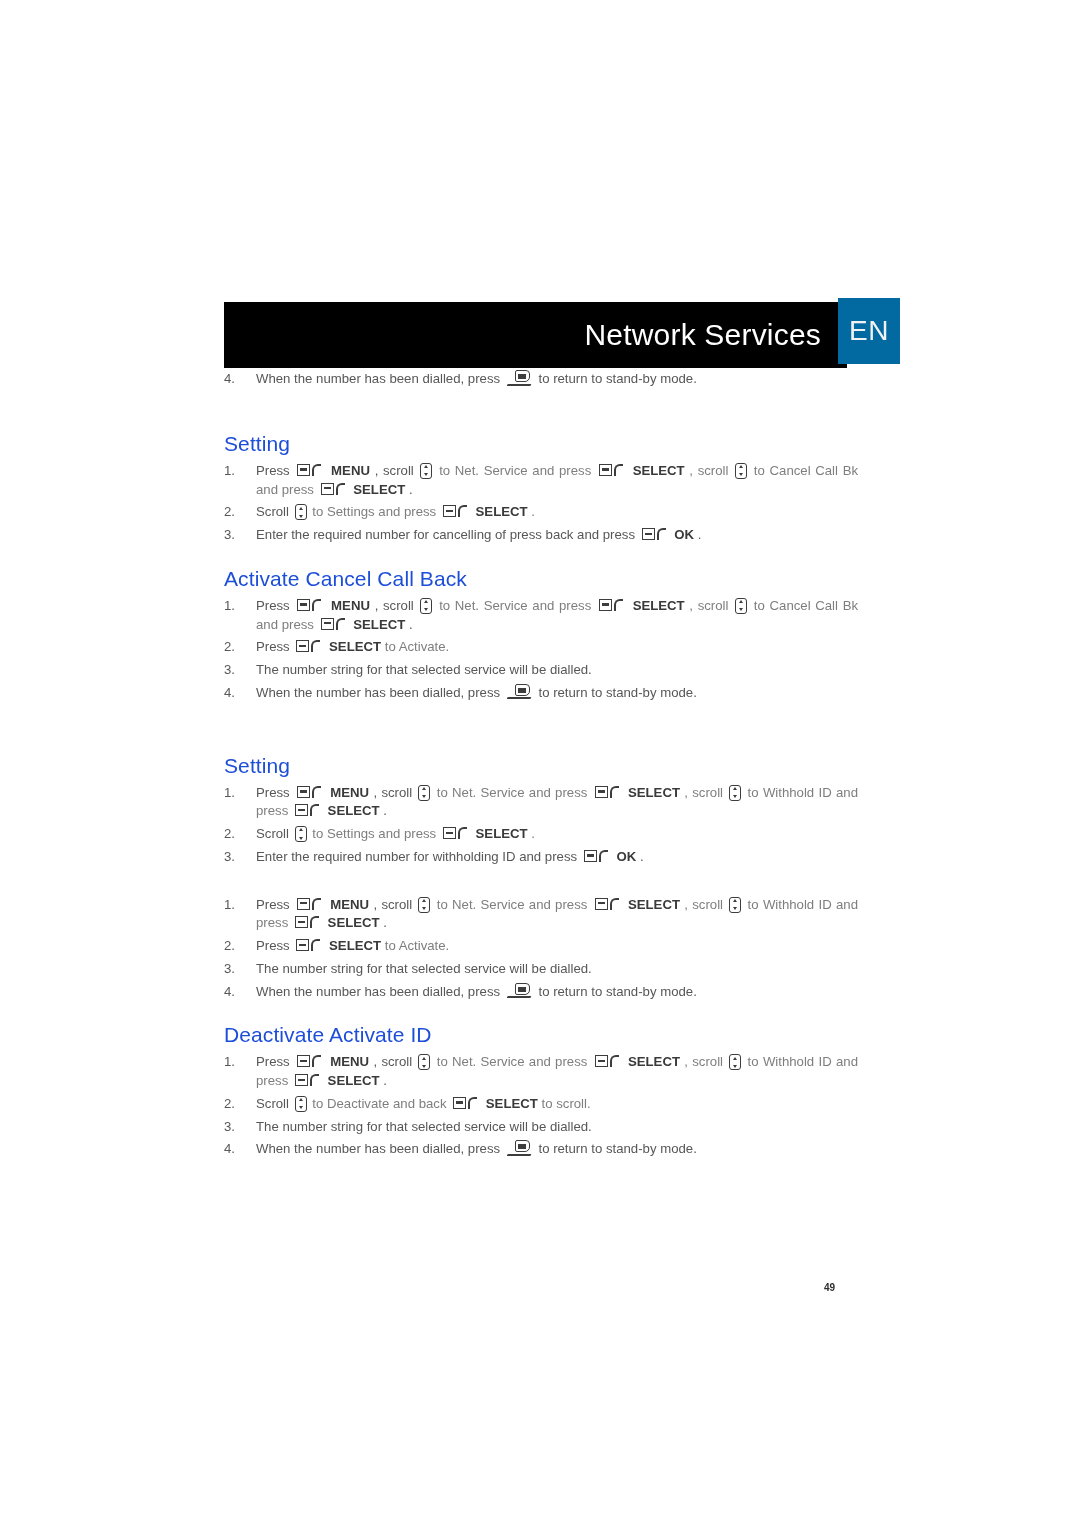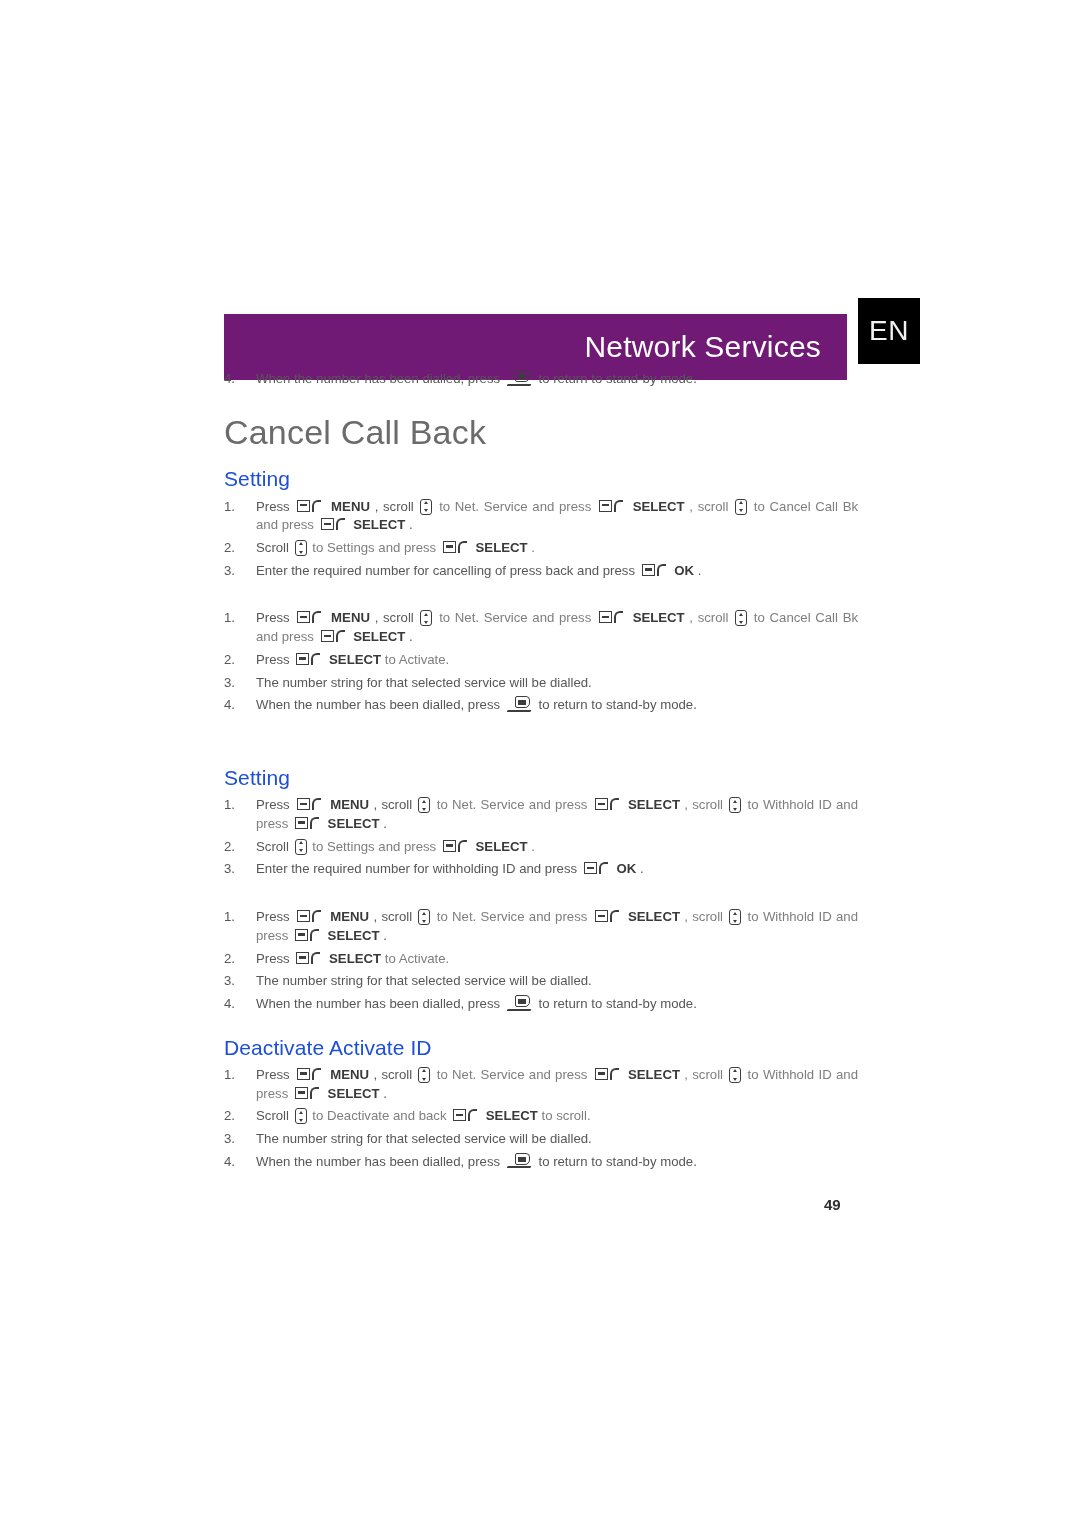--- a/index.html
+++ b/index.html
@@ -26,44 +26,44 @@
   
   .header-row {
     position: absolute;
     left: 224px;
     top: 298px;
     width: 696px;
     height: 66px;
   }
   .header-bar {
     position: absolute;
-    left: 0; top: 16px;
+    left: 0; top: 4px;
     width: 623px;
     height: 66px;
-    background: #701a75;
+    background: #000000;
     display: flex;
     align-items: center;
     justify-content: flex-end;
     box-sizing: border-box;
     padding-right: 26px;
   }
   .header-title {
     color: #ffffff;
     font-size: 30px;
     font-weight: 400;
     letter-spacing: 0.2px;
     white-space: nowrap;
   }
   .lang-badge {
     position: absolute;
-    left: 634px;
+    left: 614px;
     top: 0px;
     width: 62px;
     height: 66px;
-    background: #000000;
+    background: #0369a1;
     display: flex;
     align-items: center;
     justify-content: center;
   }
   .lang-badge span {
     color: #f2f2f2;
     font-size: 28px;
     font-weight: 400;
     letter-spacing: 0.5px;
   }
@@ -224,22 +224,22 @@
     top: 3px;
     width: 8px;
     height: 5px;
     background: #3d3d3d;
   }
 
   
   .page-number {
     position: absolute;
     left: 824px;
-    top: 1196px;
-    font-size: 15px;
+    top: 1282px;
+    font-size: 10px;
     font-weight: bold;
     color: #2e2e2e;
   }
 </style>
 </head>
 <body>
 
 <div class="page">
 
   <div class="header-row">
@@ -249,30 +249,30 @@
     <div class="lang-badge">
       <span>EN</span>
     </div>
   </div>
 
   <div class="content" id="content-root">
       <ol class="steps">
         <li class="nojustify"><span class="num">4.</span><span>When the number has been dialled, press</span> <span class="ico ico-hangup"><span class="base"></span><span class="body"></span></span> <span>to return to stand-by mode.</span></li>
       </ol>
       <div class="spacer-title-top"></div>
-      <h1 class="section-title">Cancel Call Back</h1>
       <div class="spacer-title-bot"></div>
       <h2 class="sub-title">Setting</h2>
       <div class="spacer-sub-bot"></div>
       <ol class="steps">
         <li><span class="num">1.</span><span class="">Press</span> <span class="ico ico-softkey"><span class="sq"></span><span class="hook"></span></span> <span class="t-bold">MENU</span> <span class="">, scroll</span> <span class="ico ico-scroll"><span class="ar up"></span><span class="ar down"></span></span> <span class="t-dim">to Net. Service and press</span> <span class="ico ico-softkey"><span class="sq"></span><span class="hook"></span></span> <span class="t-bold">SELECT</span> <span class="t-dim">, scroll</span> <span class="ico ico-scroll"><span class="ar up"></span><span class="ar down"></span></span> <span class="t-dim">to Cancel Call Bk and press</span> <span class="ico ico-softkey"><span class="sq"></span><span class="hook"></span></span> <span class="t-bold">SELECT</span> <span class="">.</span> </li>
         <li><span class="num">2.</span><span class="">Scroll</span> <span class="ico ico-scroll"><span class="ar up"></span><span class="ar down"></span></span> <span class="t-dim">to Settings and press</span> <span class="ico ico-softkey"><span class="sq"></span><span class="hook"></span></span> <span class="t-bold">SELECT</span> <span class="t-dim">.</span> </li>
         <li><span class="num">3.</span><span class="">Enter the required number for cancelling of press back and press</span> <span class="ico ico-softkey"><span class="sq"></span><span class="hook"></span></span> <span class="t-bold">OK</span> <span class="">.</span> </li>
       </ol>
       <div class="spacer-block"></div>
+      <h2 class="sub-title">Activate Cancel Call Back</h2>
       <div class="spacer-sub-bot"></div>
       <ol class="steps">
         <li><span class="num">1.</span><span class="">Press</span> <span class="ico ico-softkey"><span class="sq"></span><span class="hook"></span></span> <span class="t-bold">MENU</span> <span class="">, scroll</span> <span class="ico ico-scroll"><span class="ar up"></span><span class="ar down"></span></span> <span class="t-dim">to Net. Service and press</span> <span class="ico ico-softkey"><span class="sq"></span><span class="hook"></span></span> <span class="t-bold">SELECT</span> <span class="t-dim">, scroll</span> <span class="ico ico-scroll"><span class="ar up"></span><span class="ar down"></span></span> <span class="t-dim">to Cancel Call Bk and press</span> <span class="ico ico-softkey"><span class="sq"></span><span class="hook"></span></span> <span class="t-bold">SELECT</span> <span class="">.</span> </li>
         <li><span class="num">2.</span><span class="">Press</span> <span class="ico ico-softkey"><span class="sq"></span><span class="hook"></span></span> <span class="t-bold">SELECT</span>  <span class="t-dim">to Activate.</span> </li>
         <li class="nojustify"><span class="num">3.</span><span class="">The number string for that selected service will be dialled.</span> </li>
         <li class="nojustify"><span class="num">4.</span><span class="">When the number has been dialled, press</span> <span class="ico ico-hangup"><span class="base"></span><span class="body"></span></span> <span class="">to return to stand-by mode.</span> </li>
       </ol>
       <div class="spacer-big"></div>
       <div class="spacer-title-bot"></div>
       <h2 class="sub-title">Setting</h2>

